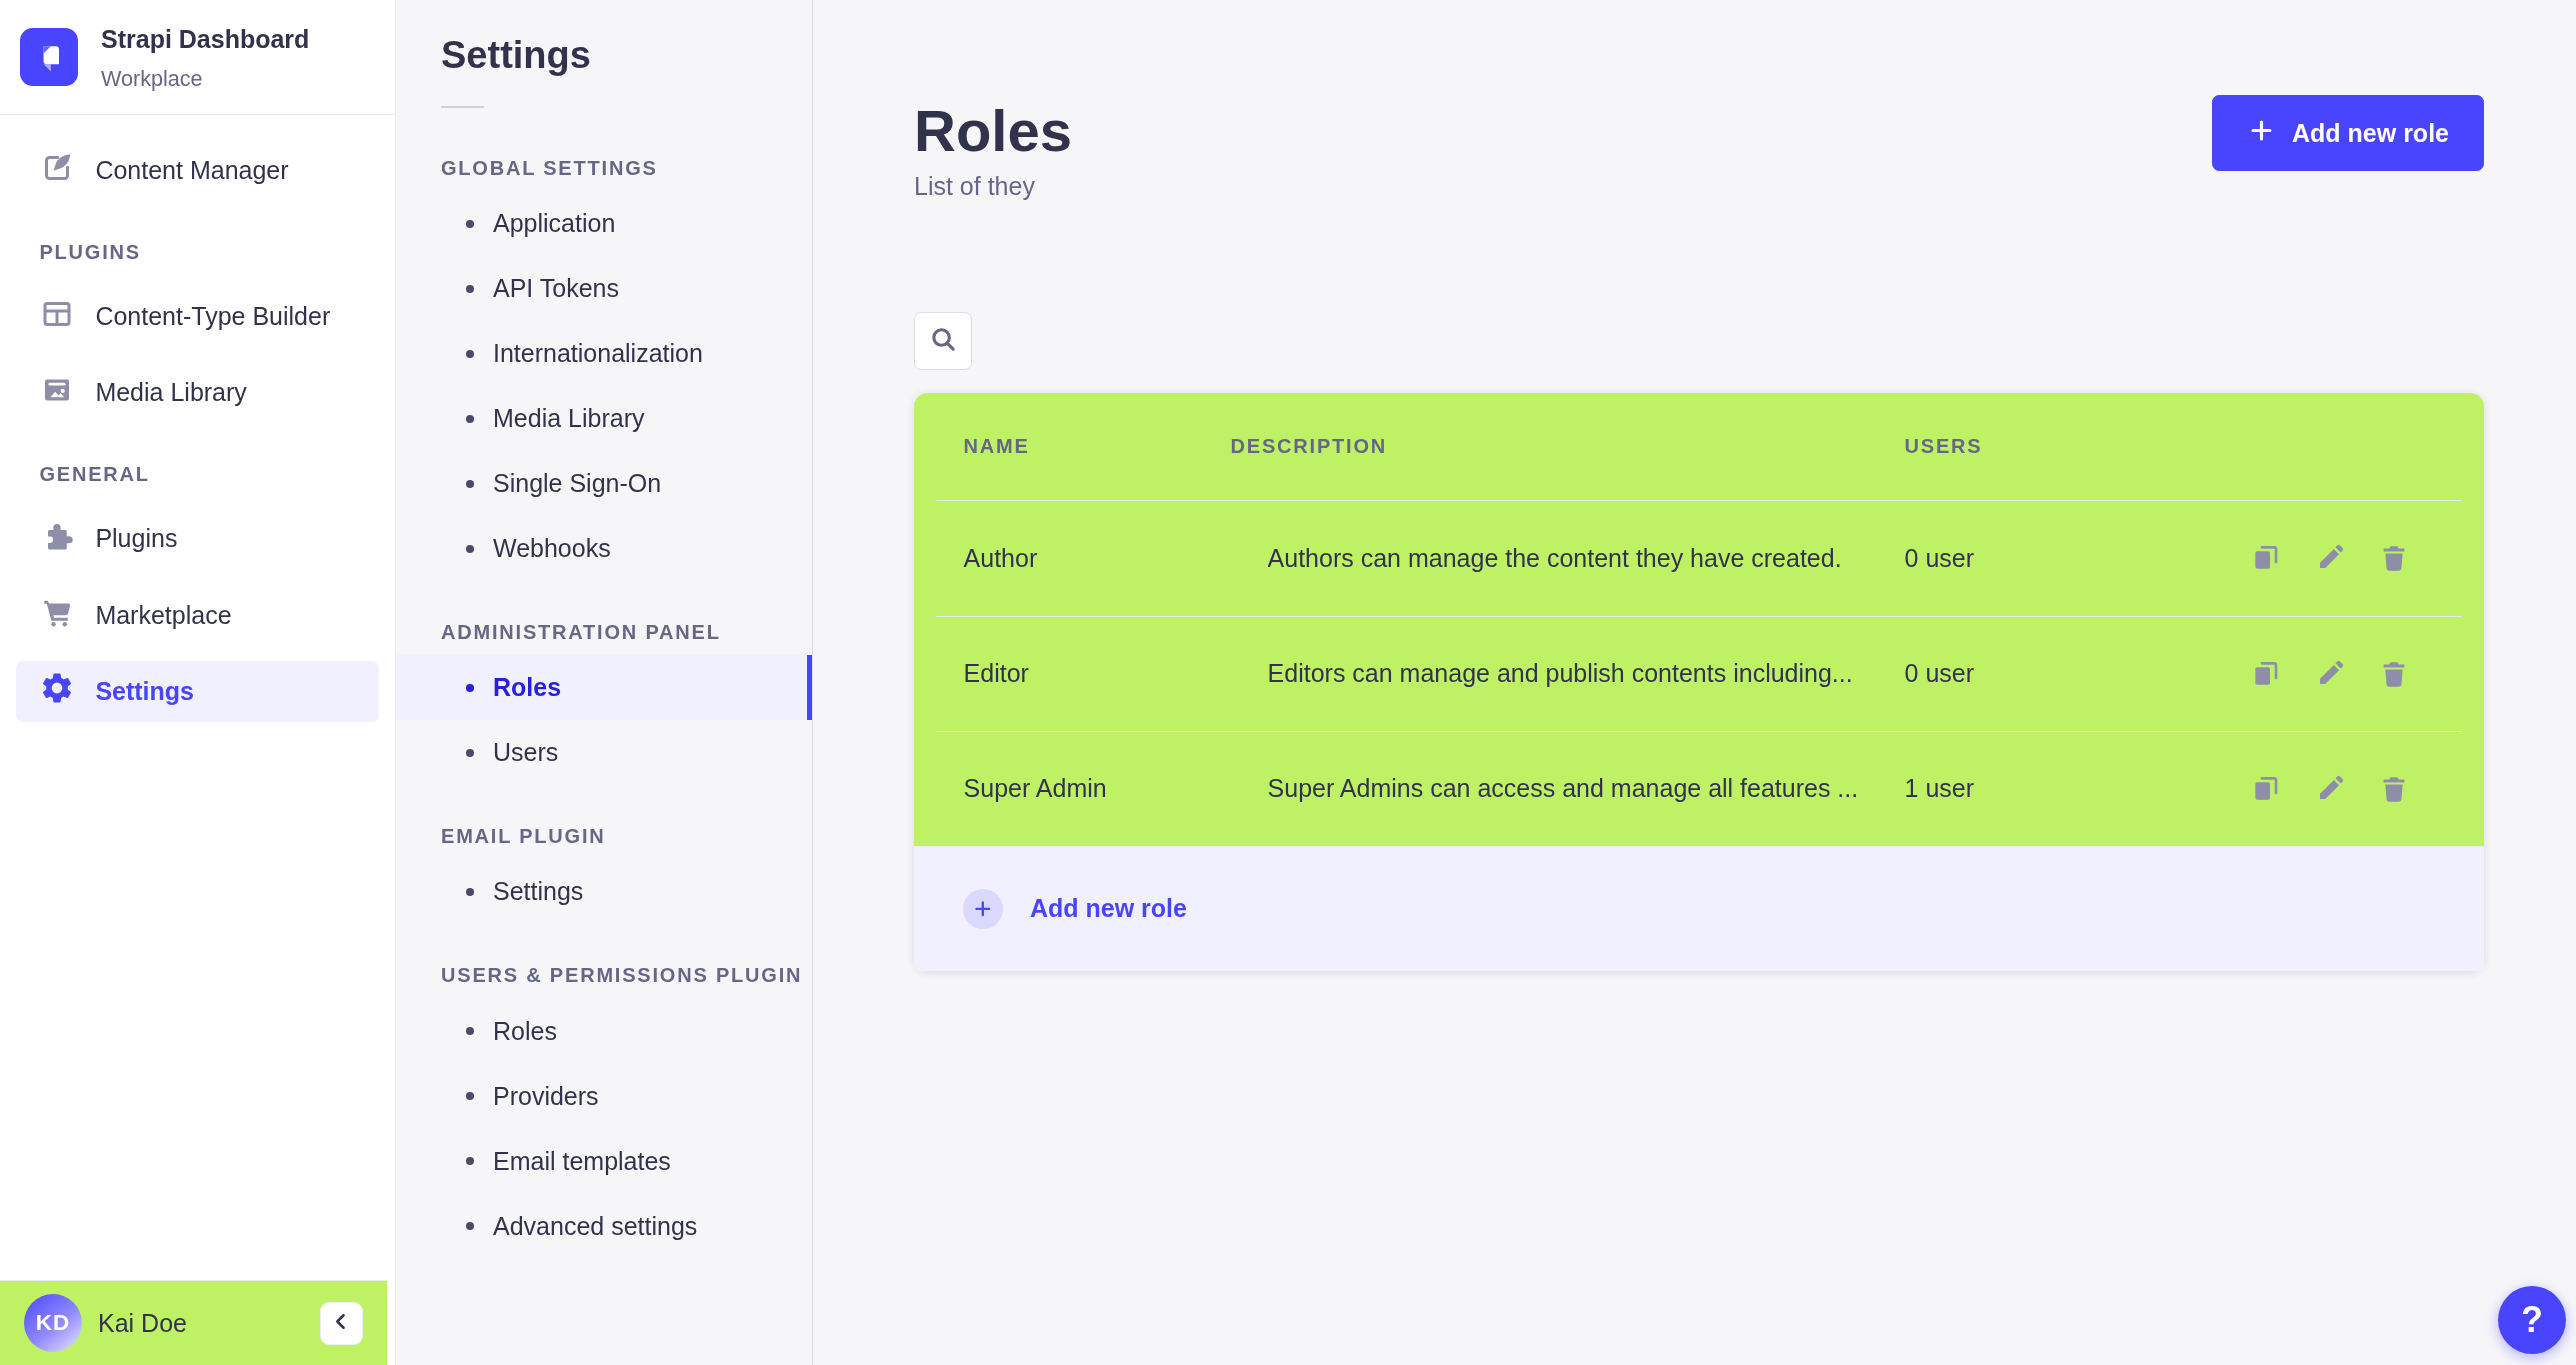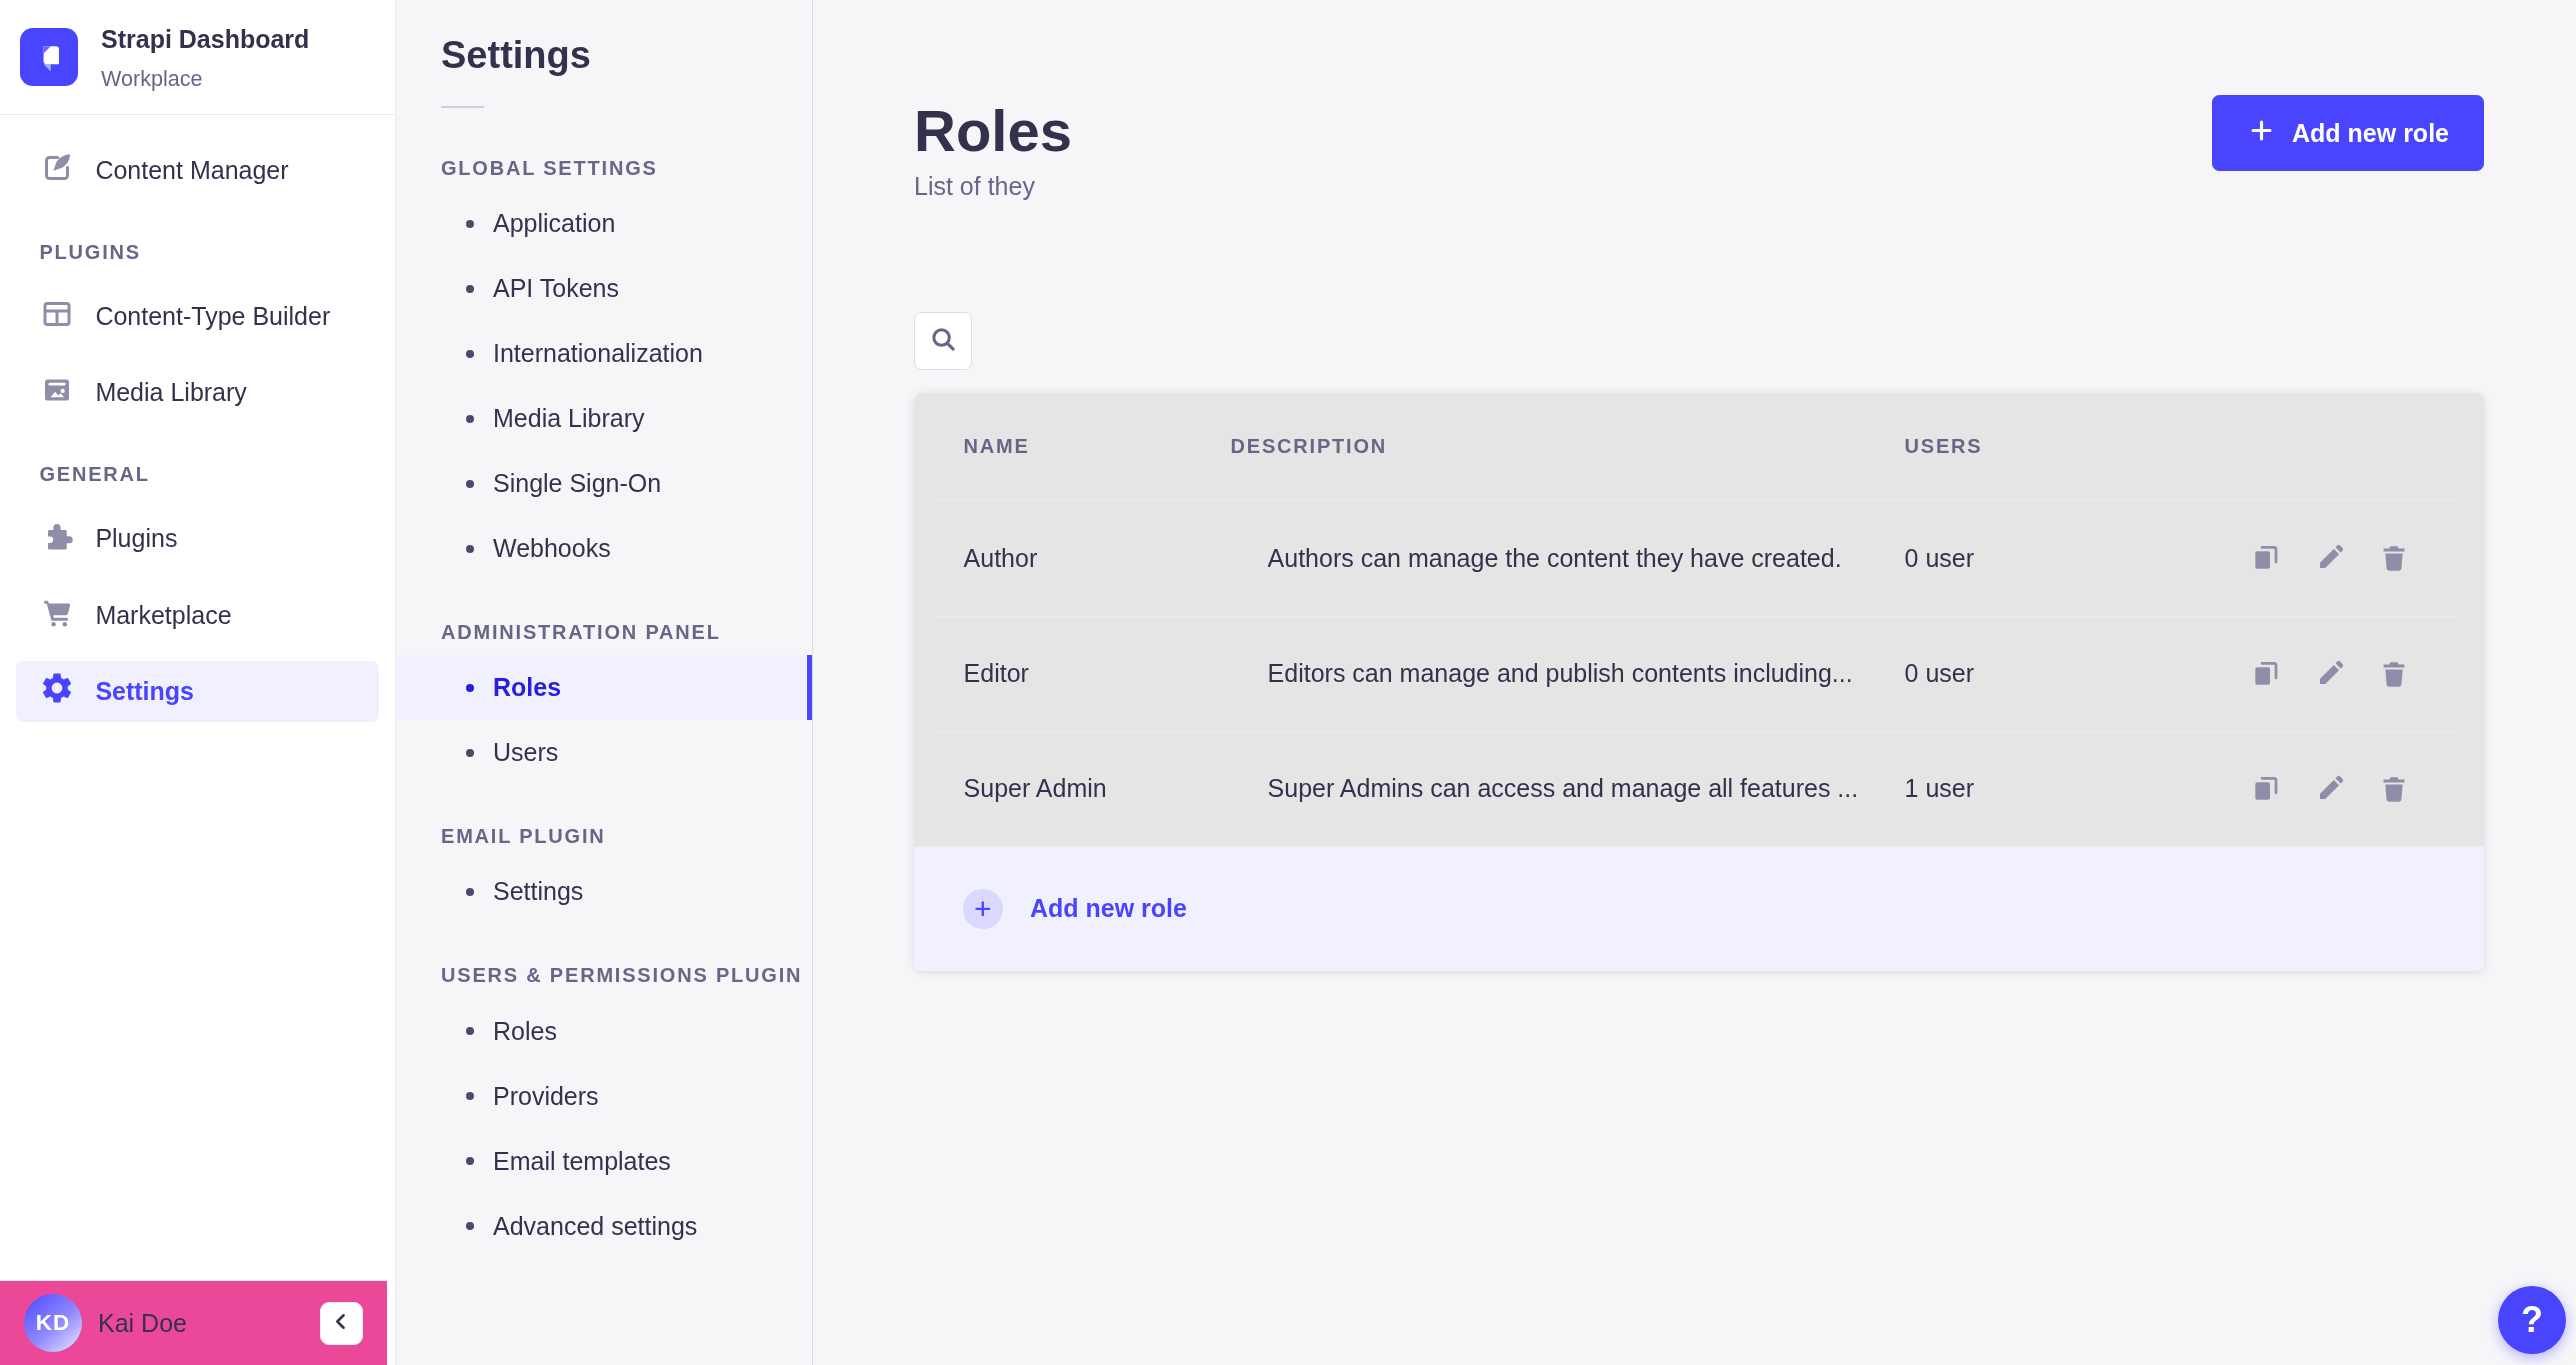--- a/index.html
+++ b/index.html
@@ -30,21 +30,21 @@
     cursor:pointer; margin-bottom:15.3px;
   }
   .nav-item svg { width:36px; height:36px; flex:0 0 auto; }
   .nav-item.active { background:#f0f0ff; color:#4945ff; font-weight:700; }
   .nav-section-label {
     font-size:20px; font-weight:700; letter-spacing:1.8px; color:#666687;
     margin:40px 0 21.6px 23.4px; line-height:23.4px;
   }
 
   .nav-footer {
-    position:absolute; left:0; right:8px; bottom:0; height:85px; background:#ec4899;
+    position:absolute; left:0; right:8px; bottom:0; height:85px; background:#bef264;
     border-top:1.8px solid #eaeaef; display:flex; align-items:center; padding:0 24px;
   }
   .avatar {
     width:58px; height:58px; border-radius:50%;
     background:linear-gradient(140deg,#4c46ff 0%,#8f8aff 55%,#eceafe 100%);
     color:#fff; font-weight:700; font-size:22.5px;
     display:flex; align-items:center; justify-content:center; letter-spacing:0.9px;
   }
   .user-name { margin-left:16px; font-size:25px; color:#32324d; }
   .collapse-btn {
@@ -98,21 +98,21 @@
 
   .toolbar { margin-top:111px; }
   .search-btn {
     width:58px; height:58px; background:#fff; border:1.8px solid #dcdce4;
     border-radius:7.2px; display:flex; align-items:center; justify-content:center;
     cursor:pointer; padding:0;
   }
   .search-btn svg { width:31px; height:31px; }
 
   .card {
-    margin-top:22.5px; background:#e5e5e5; border-radius:9px;
+    margin-top:22.5px; background:#bef264; border-radius:14px;
     box-shadow:0 1.8px 9px rgba(33,33,52,.12);
   }
   .t-inner { margin:0 21.6px; }
   .t-header, .t-row { display:grid; grid-template-columns:295px 674px 1fr 216px; align-items:center; }
   .t-header { height:108px; border-bottom:1.8px solid #eaeaef; }
   .th { font-size:20px; font-weight:700; color:#666687; letter-spacing:1.8px; }
   .th-name, .td-name { padding-left:28px; }
   .t-row { height:115px; font-size:25px; color:#32324d; cursor:pointer; }
   .t-row + .t-row { border-top:1.8px solid #eaeaef; }
   .td-desc { white-space:nowrap; overflow:hidden; padding-right:36px;margin-left:37px; }

